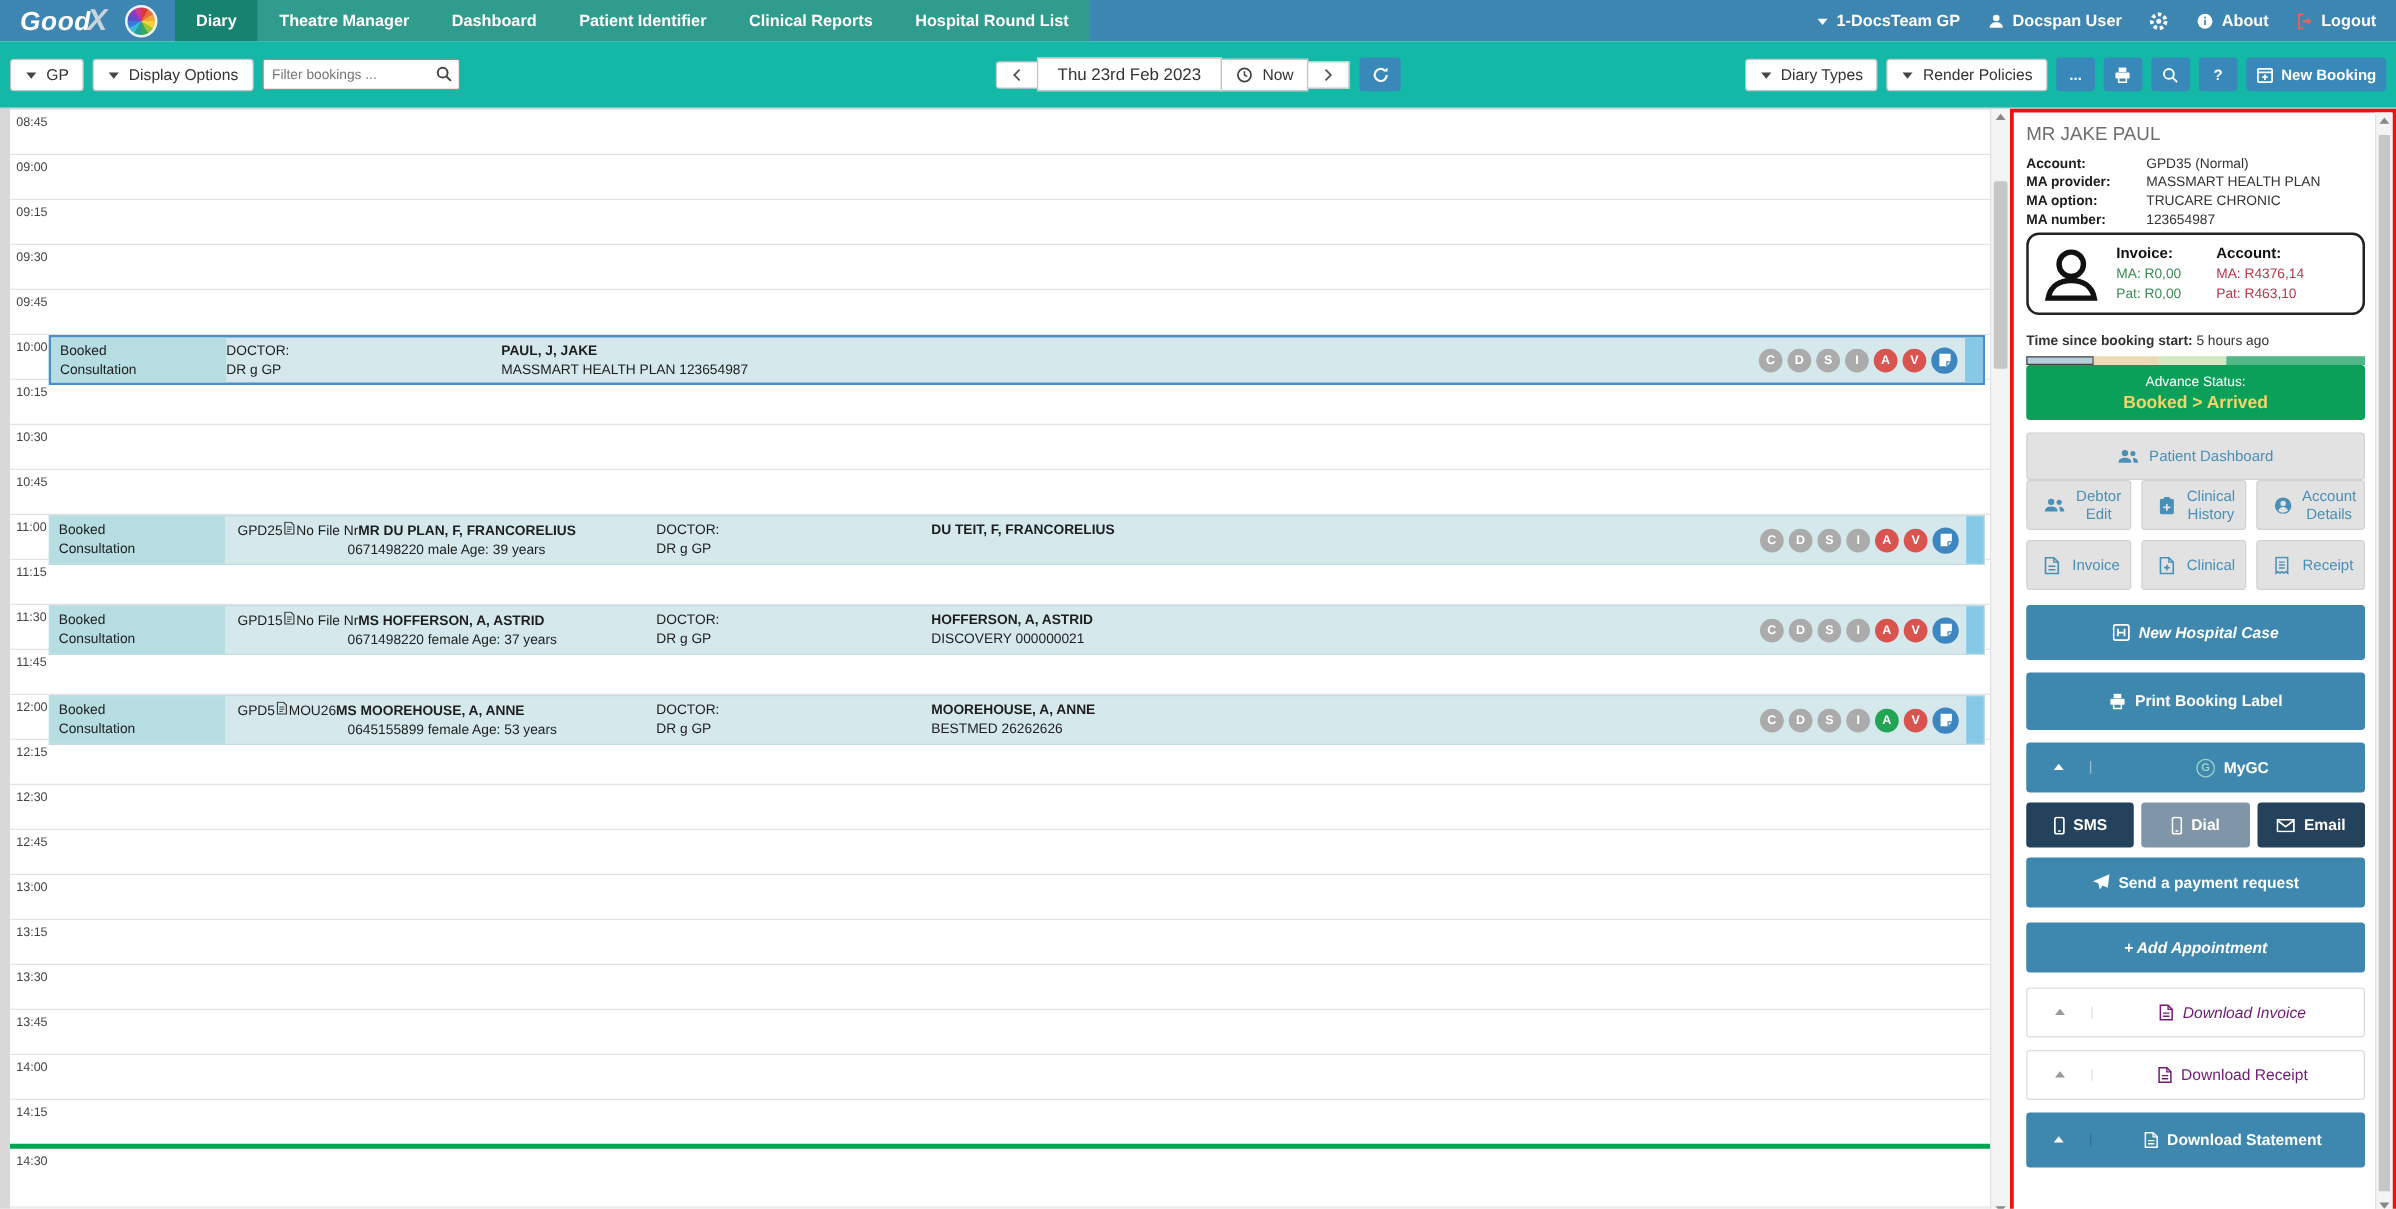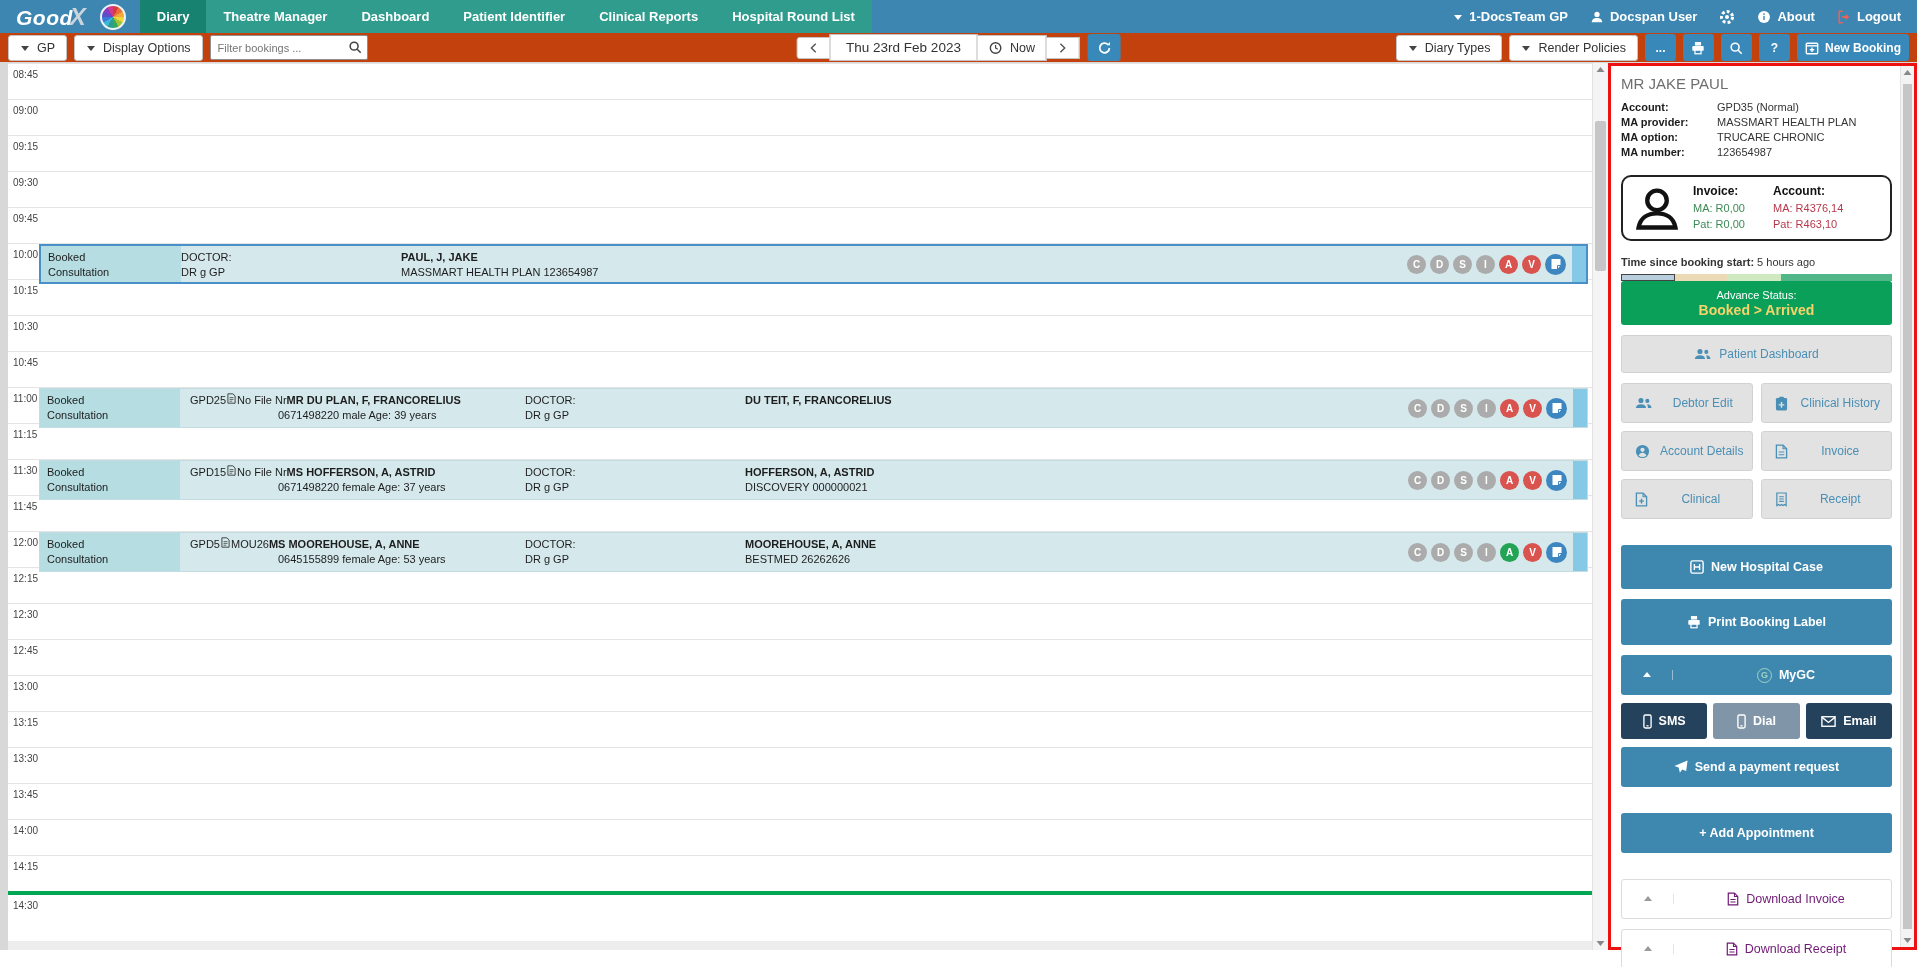--- a/index.html
+++ b/index.html
@@ -17,21 +17,21 @@
   .nav-item { display:flex; align-items:center; padding:0 17px; font-size:13px; font-weight:bold; cursor:pointer; }
   .nav-item.active { background:#178270; }
   .nav-spacer { flex:1; }
   .nav-right { display:flex; align-items:center; gap:22px; padding-right:16px; font-size:13px; font-weight:bold; }
   .nav-right .itm { display:flex; align-items:center; gap:6px; cursor:pointer; }
   .ic { width:14px; height:14px; fill:currentColor; display:inline-block; vertical-align:middle; }
   .ic.sm { width:10px; height:10px; }
   .red-ic { color:#e8635c; }
 
   
-  .toolbar { position:relative; display:flex; align-items:center; height:30px; background:#c2410c; border-bottom:1px solid #d9d9d9; padding:0 8px; gap:7px; }
+  .toolbar { position:relative; display:flex; align-items:center; height:54px; background:#14b8a6; border-bottom:1px solid #d9d9d9; padding:0 8px; gap:7px; }
   .wbtn { display:inline-flex; align-items:center; gap:7px; background:#fff; border:1px solid #c4c4c4; border-radius:3px; padding:5px 11px; font-size:12.5px; color:#333; cursor:pointer; white-space:nowrap; }
   .wbtn .caret { color:#444; }
   .filter-wrap { position:relative; }
   .filter-wrap input { width:158px; height:25px; border:1px solid #8f8f8f; border-radius:2px; padding:2px 24px 2px 7px; font-size:11px; font-family:"Liberation Sans",sans-serif; color:#333; }
   .filter-wrap .ic { position:absolute; right:6px; top:5px; color:#444; fill:none; }
   .center-group { position:absolute; left:50%; transform:translateX(-50%); display:flex; align-items:center; gap:0; }
   .center-group .wbtn { border-radius:0; margin-left:-1px; }
   .center-group .wbtn:first-child { border-radius:3px 0 0 3px; margin-left:0; }
   .center-group .wbtn.datebtn { font-size:13.5px; padding:5px 16px; }
   .bluebtn { display:inline-flex; align-items:center; justify-content:center; gap:6px; background:#3889ba; color:#fff; border:none; border-radius:3px; height:27px; min-width:31px; padding:0 8px; font-size:12px; font-weight:bold; cursor:pointer; }
@@ -75,48 +75,48 @@
   .diary-thumb { top:58px; height:150px; }
 
   
   .sidebar { position:relative; width:309px; border:3px solid #ee1111; background:#fff; padding:6px 22px 6px 10px; font-size:11px; color:#333; }
   .sb-scroll { position:absolute; right:0; top:0; bottom:0; width:14px; background:#f3f3f3; border-left:1px solid #e2e2e2; }
   .sb-scroll .arr { position:absolute; left:0; width:100%; text-align:center; color:#888; }
   .sb-scroll .thumb { position:absolute; left:2px; width:9px; top:18px; bottom:18px; background:#c6c6c6; }
   .sb-title { font-size:15px; color:#6e6e6e; margin:3px 0 9px; }
   .info-grid { display:grid; grid-template-columns:96px 1fr; row-gap:3px; }
   .info-grid b { color:#1c1c1c; }
-  .balance-box { margin-top:17px; border:2px solid #222; border-radius:10px; padding:5px 8px; display:flex; align-items:center; gap:10px; }
+  .balance-box { margin-top:4px; border:2px solid #222; border-radius:10px; padding:5px 8px; display:flex; align-items:center; gap:10px; }
   .balance-box .avatar { width:52px; height:52px; color:#111; }
   .bal-col { line-height:1.45; }
   .bal-col b { font-size:12px; color:#111; }
   .bal-green { color:#3c8a55; }
   .bal-red { color:#b5394a; }
   .time-since { margin-top:15px; }
   .progress { display:flex; height:7px; margin-top:6px; }
   .progress span { display:block; height:100%; }
   .advance-btn { width:100%; background:#0ba05a; border:none; border-radius:3px; height:44px; color:#fff; font-size:11px; cursor:pointer; font-family:"Liberation Sans",sans-serif; }
   .advance-btn .line2 { color:#f5d469; font-weight:bold; font-size:14px; margin-top:1px; }
   .gbtn { width:100%; background:#e2e2e2; border:1px solid #d2d2d2; border-radius:3px; height:38px; color:#4a8fb5; font-size:12px; display:flex; align-items:center; justify-content:center; gap:8px; cursor:pointer; }
-  .btn-grid { display:grid; grid-template-columns:1fr 1fr; gap:8px; margin-top:10px; }
+  .btn-grid { display:grid; grid-template-columns:1fr 1fr 1fr; gap:8px; }
   .btn-grid .gbtn { height:40px; justify-content:flex-start; padding-left:13px; }
   .btn-grid .gbtn .lbl { flex:1; text-align:center; padding-right:6px; }
   .sbtn { width:100%; background:#3e88b0; border:none; border-radius:3px; color:#fff; font-size:12.5px; font-weight:bold; display:flex; align-items:center; justify-content:center; gap:7px; cursor:pointer; font-family:"Liberation Sans",sans-serif; }
   .split { display:flex; padding:0; }
   .split .cap { width:52px; display:flex; align-items:center; justify-content:center; border-right:1px solid rgba(255,255,255,.45); }
   .split .body { flex:1; display:flex; align-items:center; justify-content:center; gap:7px; }
   .trio { display:flex; gap:6px; margin-top:8px; }
   .trio .sbtn { height:36px; }
   .dark { background:#24425c; }
   .mid { background:#8096a8; }
   .dl { background:#fff; border:1px solid #dcdcdc; color:#701a75; font-weight:normal; }
   .dl .cap { border-right:1px solid #e4e4e4; color:#999; }
   .dl-blue .cap { border-right:1px solid #2e6e92; }
   .gcirc { width:15px; height:15px; border-radius:50%; border:1.5px solid #9fd4c4; color:#9fd4c4; font-size:9px; font-weight:bold; display:inline-flex; align-items:center; justify-content:center; }
-  .mt8{margin-top:8px;} .mt10{margin-top:10px;} .mt12{margin-top:26px;}
+  .mt8{margin-top:8px;} .mt10{margin-top:10px;} .mt12{margin-top:12px;font-style:italic;}
   .h40{height:40px;} .h44{height:44px;} .h46{height:46px;}
 </style>
 </head>
 <body>
 
 <svg width="0" height="0" style="position:absolute">
   <defs>
     <symbol id="i-caret-down" viewBox="0 0 10 10">
         <path d="M1 3h8L5 8z"></path>
       </symbol>

